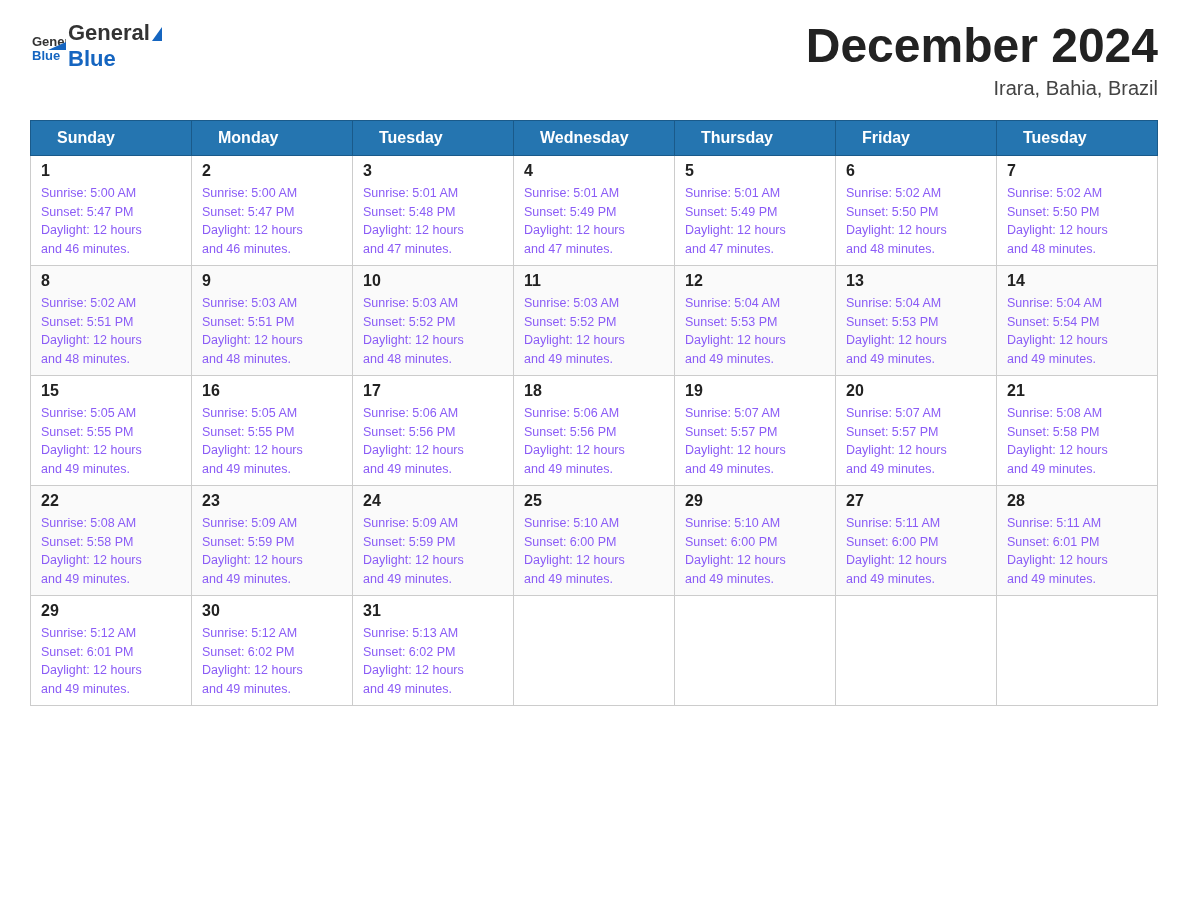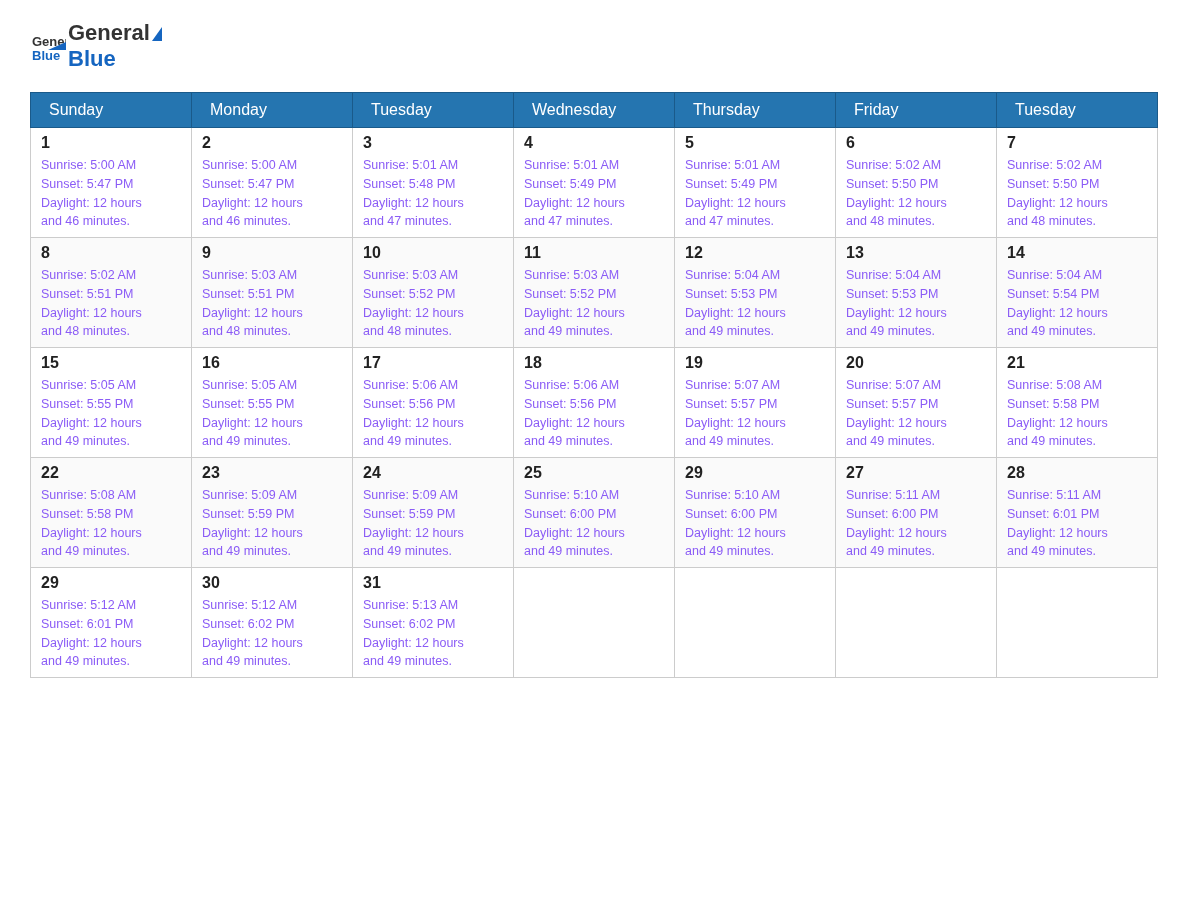--- a/index.html
+++ b/index.html
@@ -41,23 +41,23 @@
     }
     .calendar-table {
       width: 100%;
       border-collapse: collapse;
       border: 1px solid #aaa;
     }
     .calendar-table th {
       background-color: #2575b0;
       color: #fff;
       text-align: left;
-      padding: 8px 18px;
+      padding: 8px 26px;
       font-size: 16px;
-      font-weight: normal;
+      font-weight: bold;
       border: 1px solid #1a5a8a;
       margin-left: 17px;
     }
     .calendar-table td {
       vertical-align: top;
       padding: 6px 10px;
       border: 1px solid #ccc;
       font-size: 13px;
       color: #333;
       width: 14.28%;
@@ -99,20 +99,24 @@
       <polygon points="18,22 36,14 36,22" fill="#1565c0"></polygon>
       <text x="2" y="32" font-size="13" font-weight="bold" fill="#1565c0" font-family="Arial">Blue</text>
     </svg>
     <div>
       <div style="font-size:22px; font-weight:bold; color:#333; font-family:Arial;">
         <span>General</span><span style="display:inline-block; width:0; height:0; border-left:10px solid transparent; border-right:0px solid transparent; border-bottom:14px solid #1565c0; margin-left:2px; vertical-align:middle;"></span>
       </div>
       <div style="font-size:22px; font-weight:bold; color:#1565c0; font-family:Arial;">Blue</div>
     </div>
   </div>
+  <div class="title-area">
+    <div class="calendar-title">December 2024</div>
+    <div class="calendar-subtitle">Irara, Bahia, Brazil</div>
+  </div>
 </div>
 
 <table class="calendar-table">
   <thead>
     <tr>
       <th>Sunday</th>
       <th>Monday</th>
       <th>Tuesday</th>
       <th>Wednesday</th>
       <th>Thursday</th>

